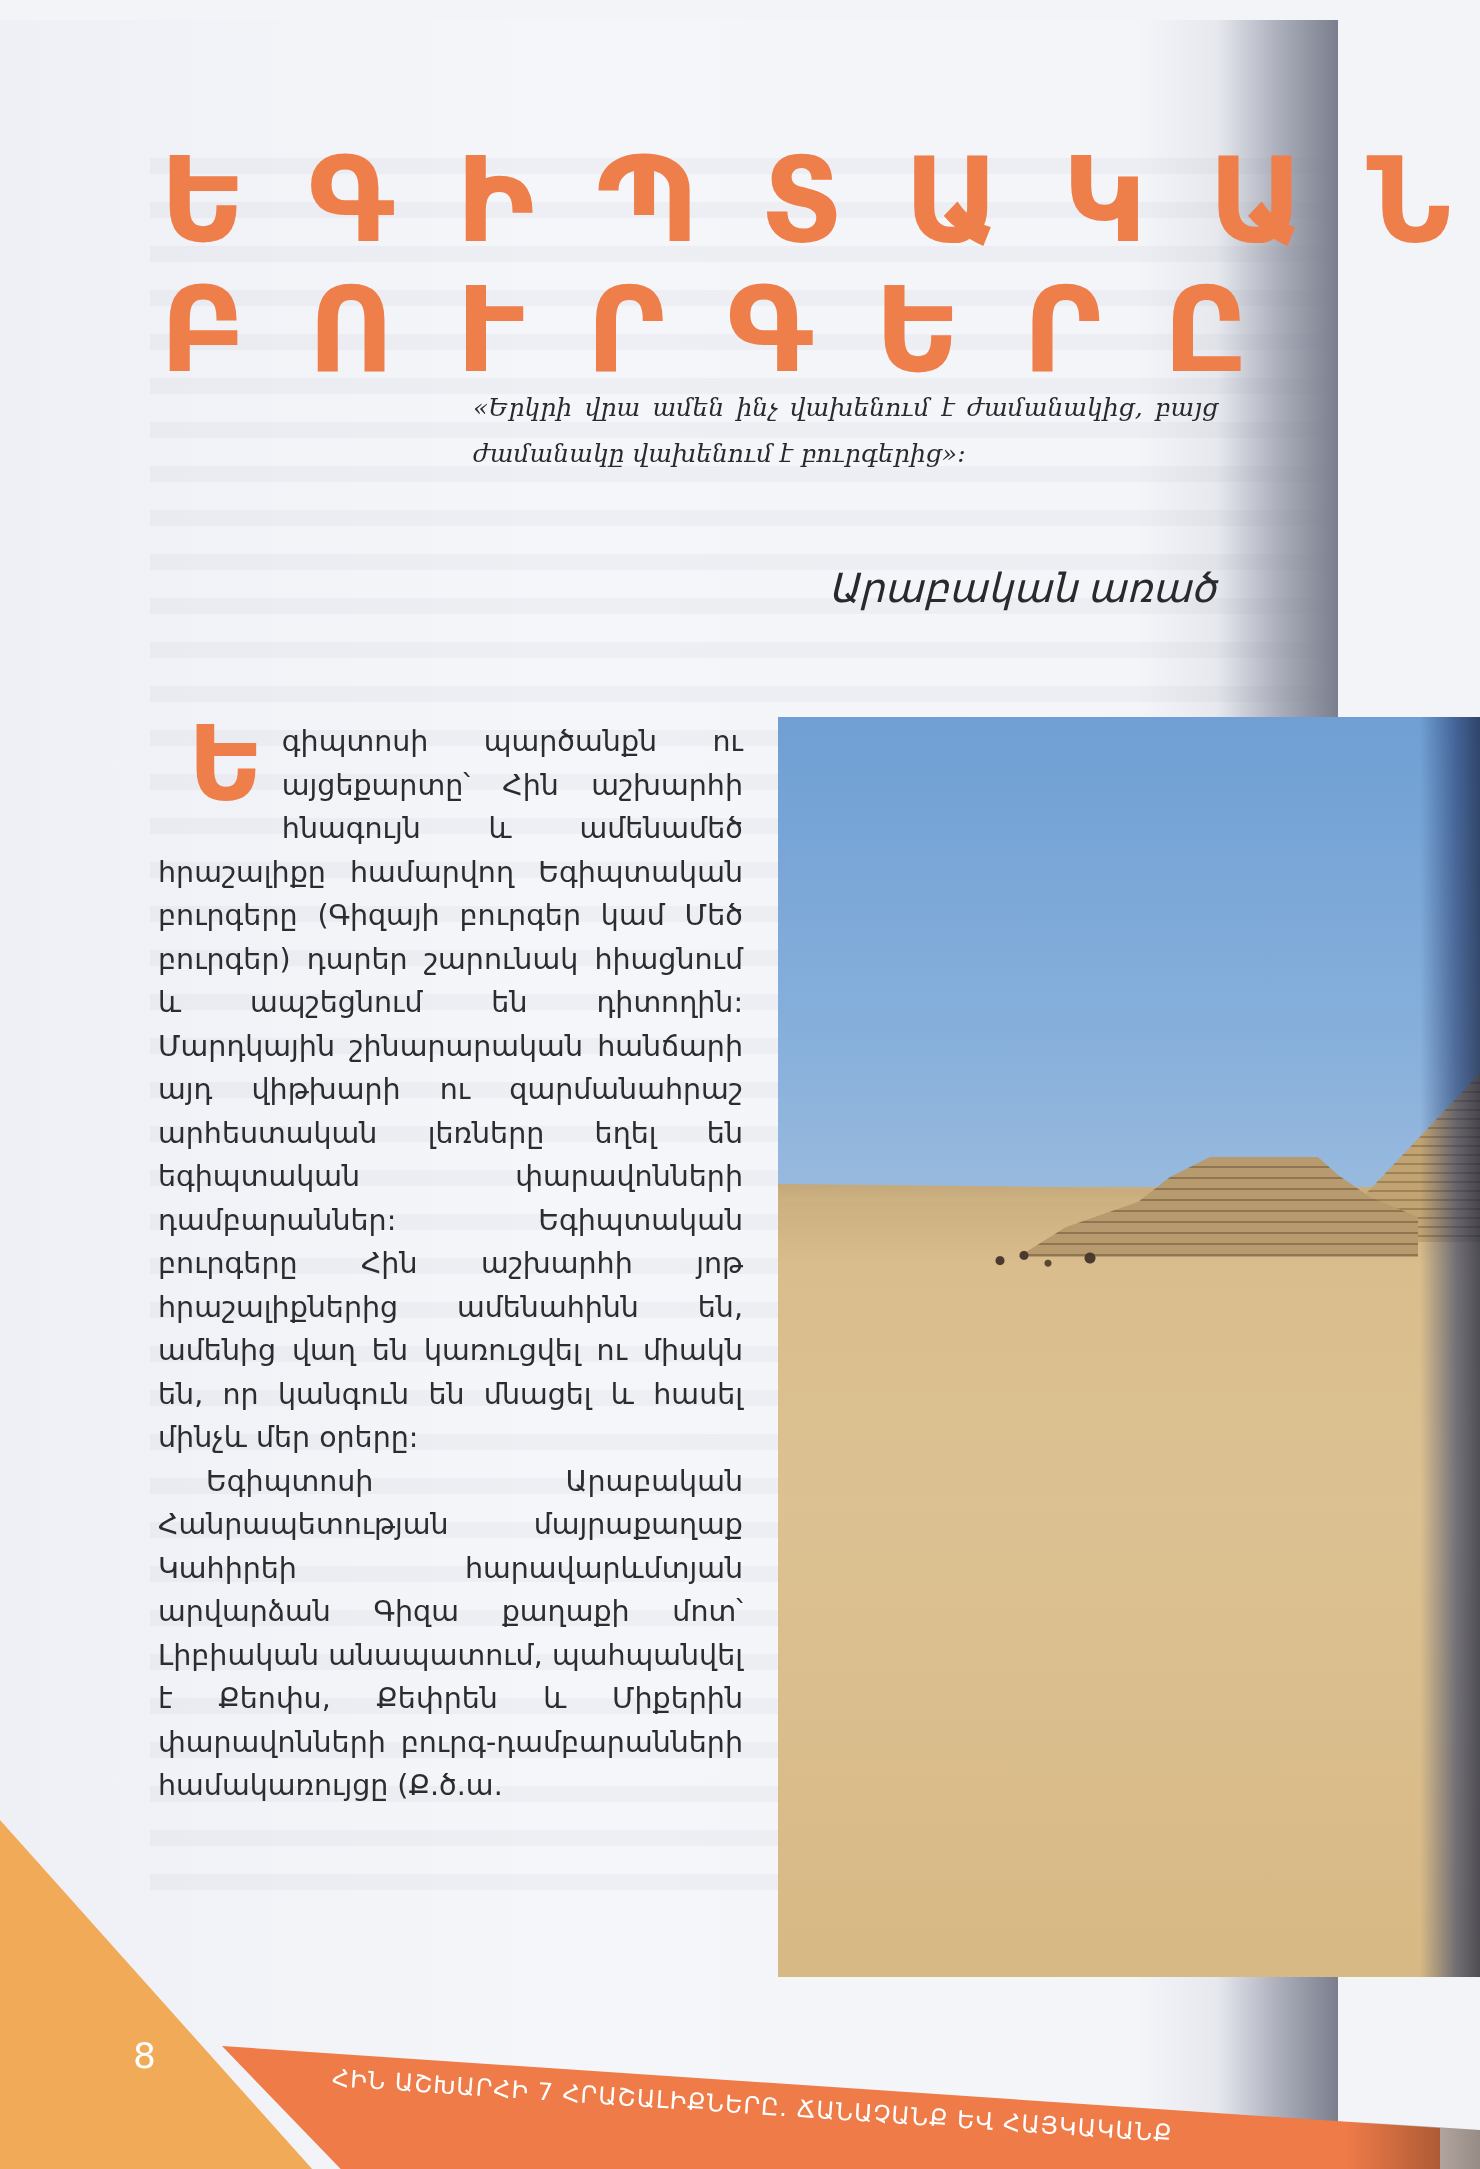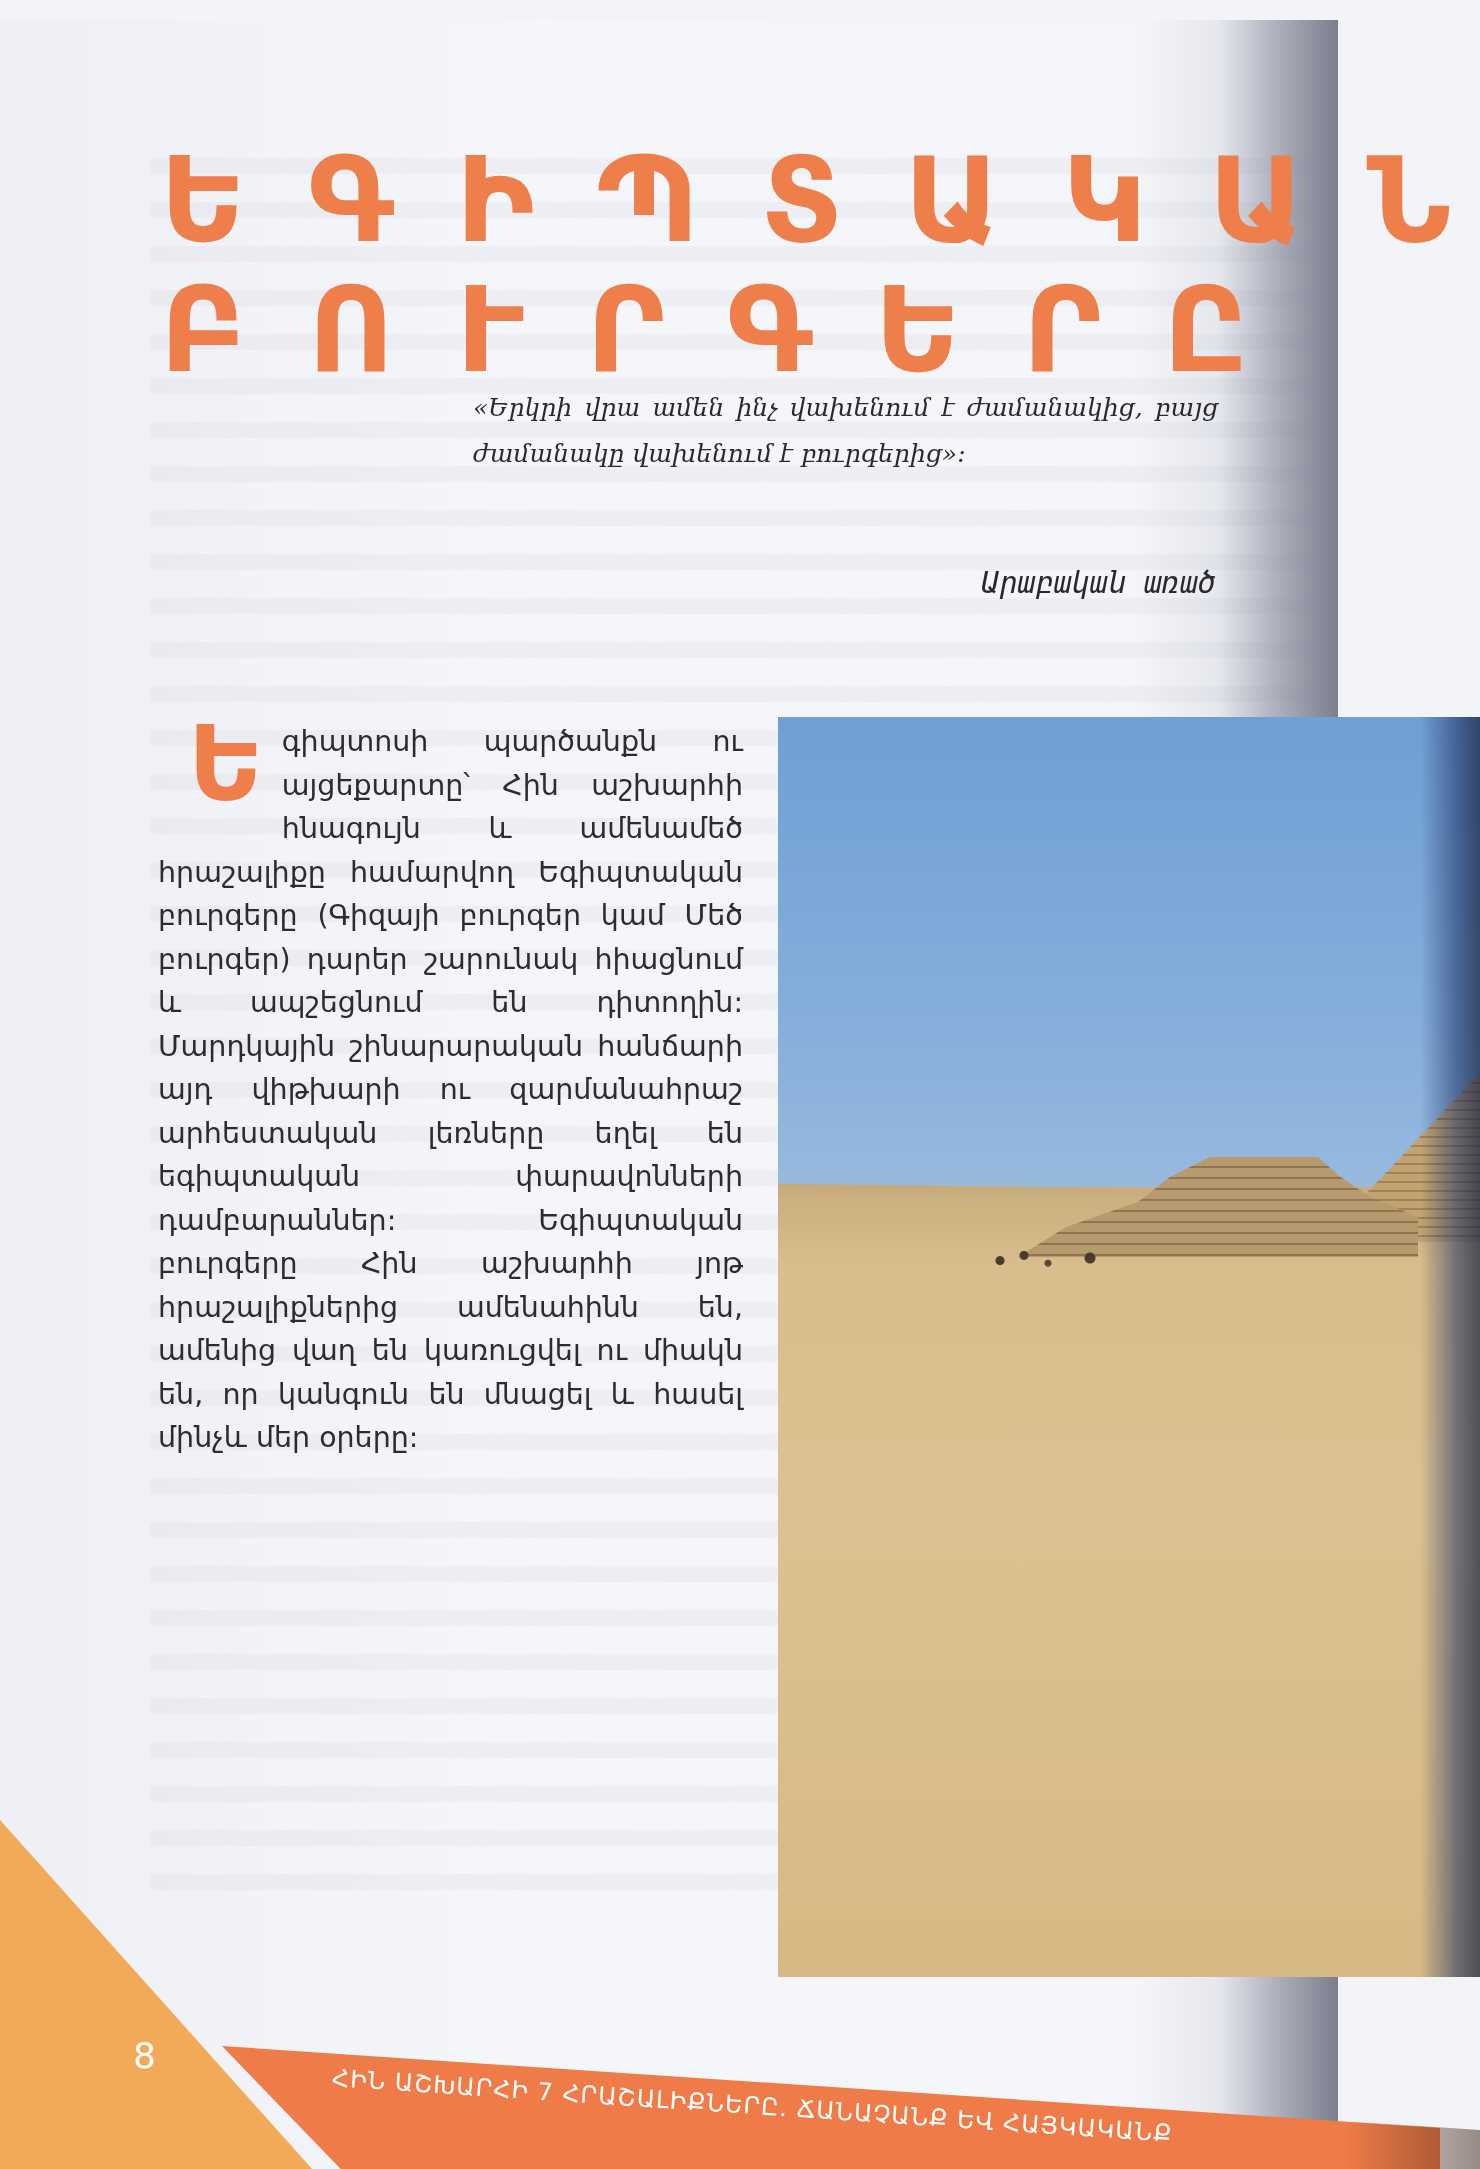--- a/index.html
+++ b/index.html
@@ -26,22 +26,22 @@
       font-size: 118px; line-height: 130px; letter-spacing: 62px;
     }
     .title .line { display: block; white-space: nowrap; }
     .quote {
       position: absolute; right: 120px; top: 365px; width: 745px;
       font-family: "DejaVu Serif", serif; font-style: italic;
       font-size: 25px; line-height: 46px; color: #2a2a2e; text-align: justify;
     }
     .quote-author {
       position: absolute; right: 122px; top: 545px;
-      font-family: Liberation Mono, monospace; font-style: italic;
-      font-size: 30px; color: #2a2a2e; text-align: right;
+      font-family: Liberation Serif, serif; font-style: italic;
+      font-size: 40px; color: #2a2a2e; text-align: right;
     }
     .body-text {
       position: absolute; left: 158px; top: 700px; width: 585px;
       font-family: "DejaVu Sans", sans-serif; font-size: 28.5px; line-height: 43.5px;
       color: #2c2c30; text-align: justify; hyphens: manual;
     }
     .body-text p { margin: 0; }
     .body-text p.indent { text-indent: 48px; }
     .dropcap {
       float: left; color: #ee7e4a; font-weight: bold; font-size: 104px;
@@ -117,20 +117,21 @@
     <span class="line">ԲՈՒՐԳԵՐԸ</span>
   </h1>
 
   <div class="quote">«Երկրի վրա ամեն ինչ վախենում է ժամանակից, բայց ժամանակը վախենում է բուրգերից»:</div>
   <div class="quote-author">Արաբական առած</div>
 
   <div class="body-text">
     <p>
       <span class="dropcap">Ե</span><span>գիպտոսի պարծանքն ու այցեքարտը՝ Հին աշխարհի հնագույն և ամենամեծ հրաշալիքը համարվող Եգիպտական բուրգերը (Գիզայի բուրգեր կամ Մեծ բուրգեր) դարեր շարունակ հիացնում և ապշեցնում են դիտողին: Մարդկային շինարարական հանճարի այդ վիթխարի ու զարմանահրաշ արհեստական լեռները եղել են եգիպտական փարավոնների դամբարաններ: Եգիպտական բուրգերը Հին աշխարհի յոթ հրաշալիքներից ամենահինն են, ամենից վաղ են կառուցվել ու միակն են, որ կանգուն են մնացել և հասել մինչև մեր օրերը:</span>
     </p>
+    <p class="indent">Եգիպտոսի Արաբական Հանրապետության մայրաքաղաք Կահիրեի հարավարևմտյան արվարձան Գիզա քաղաքի մոտ՝ Լիբիական անապատում, պահպանվել է Քեոփս, Քեփրեն և Միքերին փարավոնների բուրգ-դամբարանների համակառույցը (Ք.ծ.ա.</p>
   </div>
 
   <div class="photo">
     <div class="sand"></div>
     <div class="ridge"></div>
     <div class="pyr-big"></div>
     <div class="pyr-stepped"></div>
     <div class="figures"></div>
     <div class="fold"></div>
   </div>

